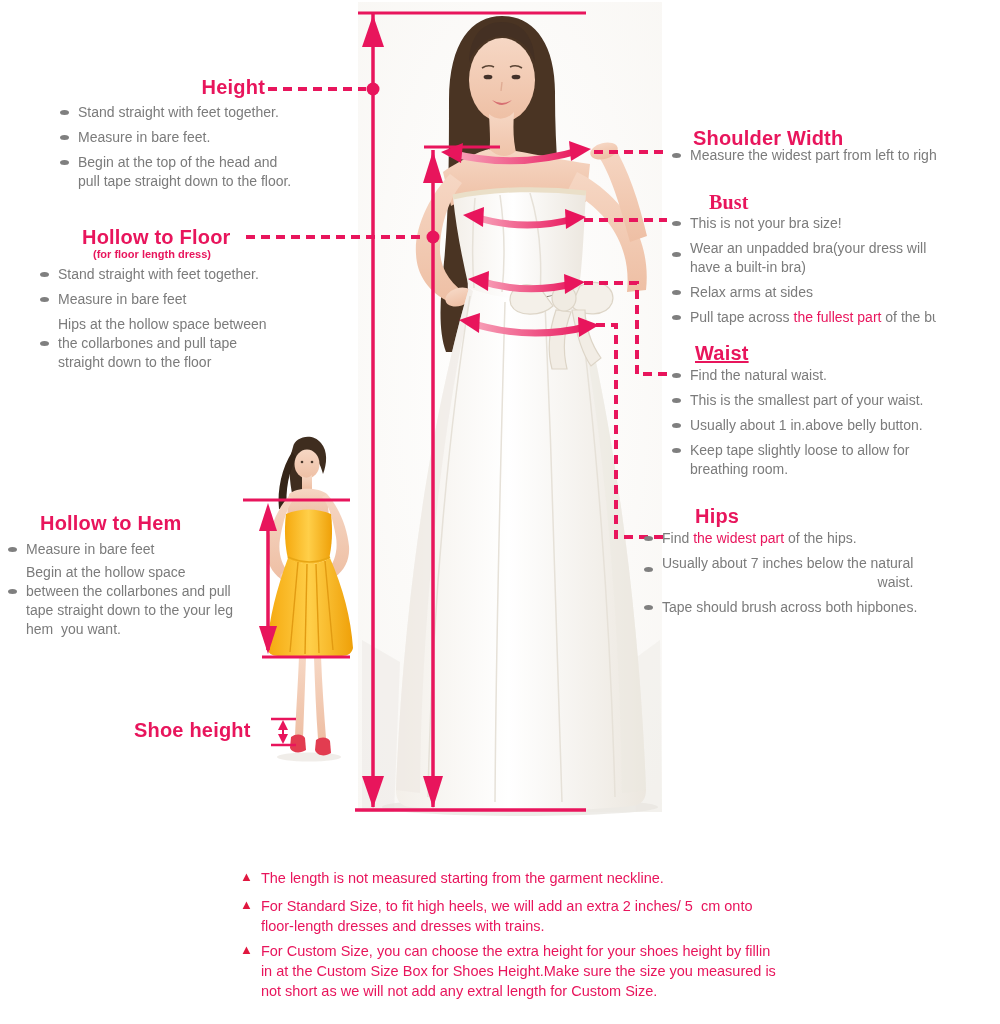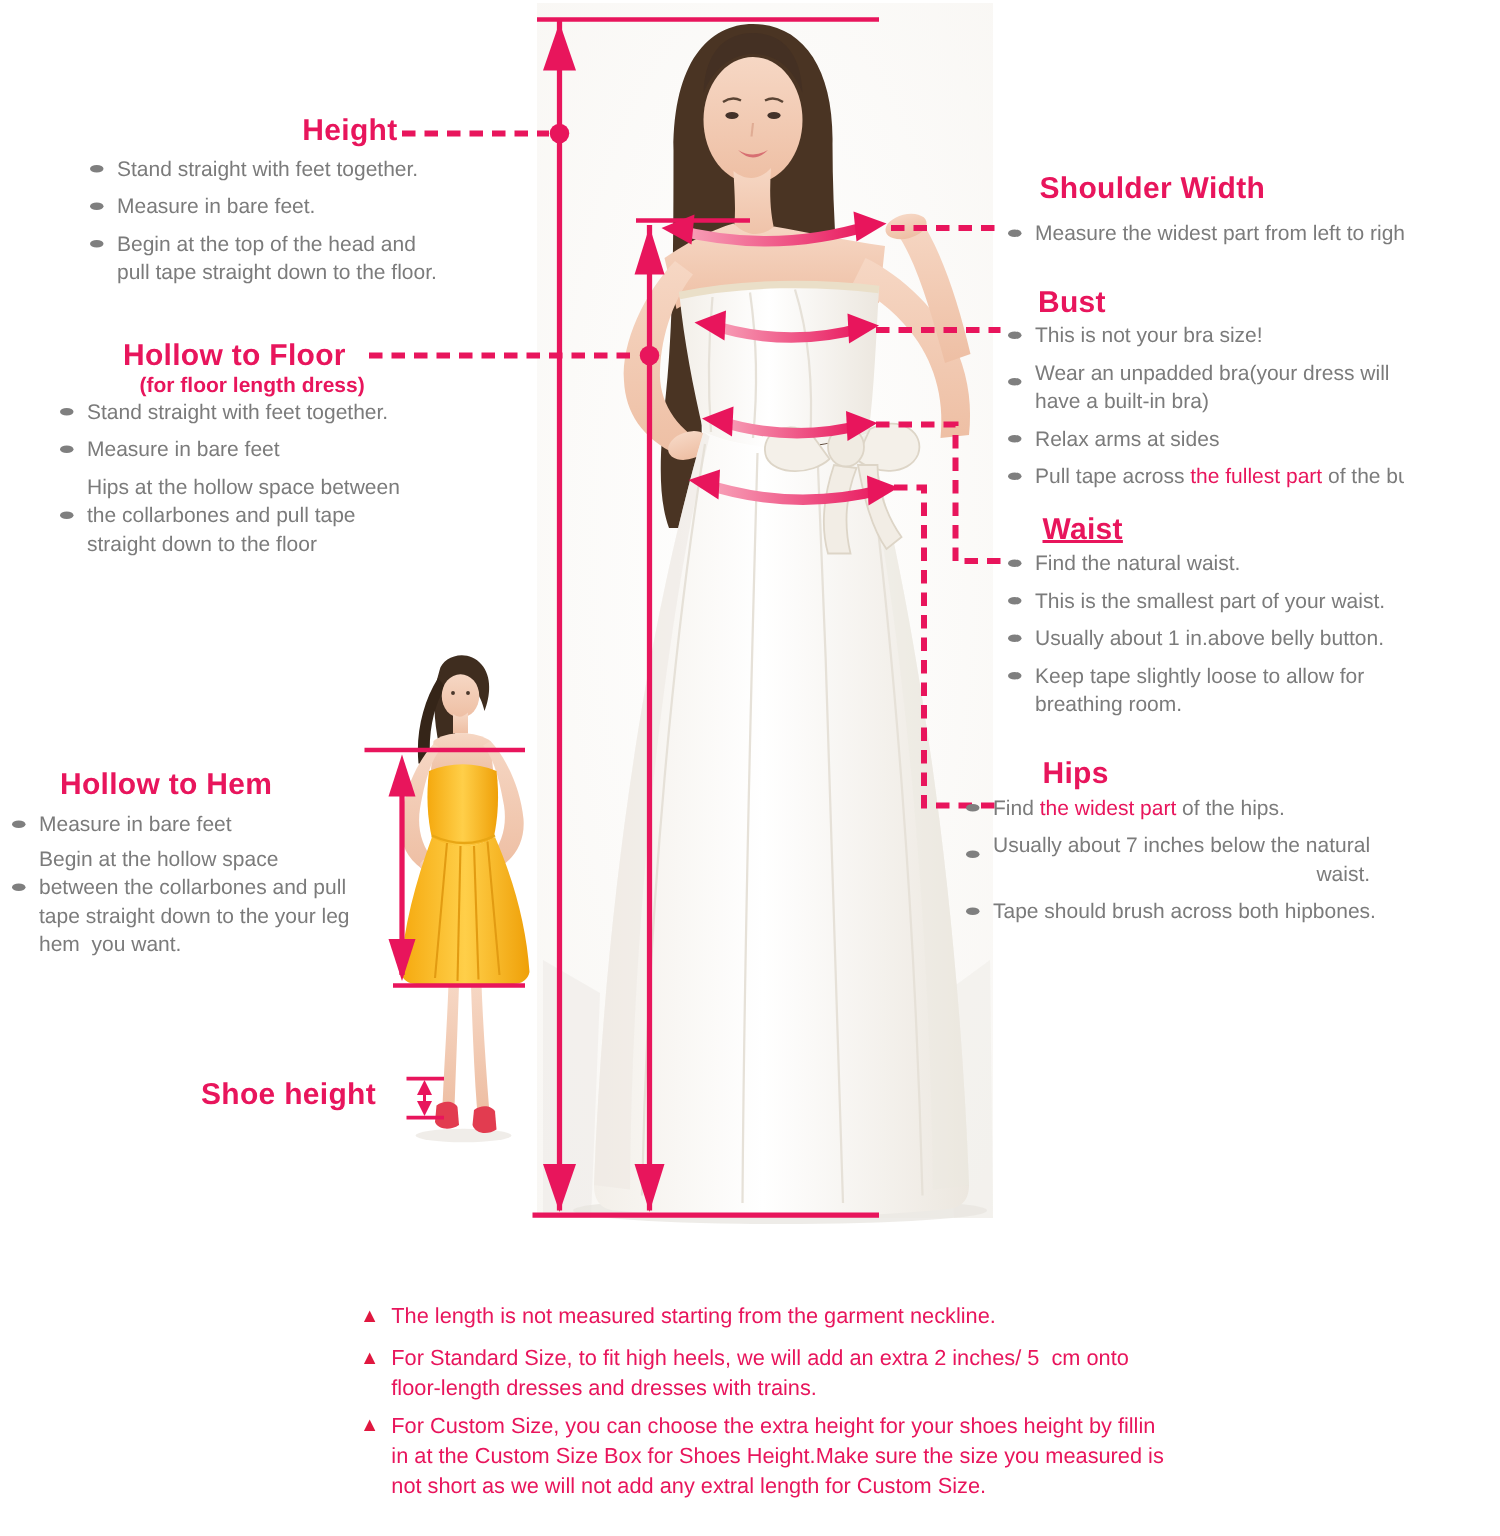--- a/index.html
+++ b/index.html
@@ -1,21 +1,21 @@
 <!DOCTYPE html>
 <html><head>
 <meta charset="utf-8">
 <style>
   html,body{margin:0;padding:0;background:#fff;}
   #canvas{position:relative;width:936px;height:1024px;background:#fff;overflow:hidden;
           font-family:"Liberation Sans",sans-serif;}
   svg{position:absolute;left:0;top:0;}
   .txt{position:absolute;z-index:3;}
   .head{color:#e8155c;font-weight:700;font-size:20px;letter-spacing:.2px;white-space:pre;}
-  .subhead{color:#e8155c;font-weight:700;font-size:14px;white-space:pre;}
+  .subhead{color:#e8155c;font-weight:700;font-size:11px;white-space:pre;}
   .bullets{position:absolute;z-index:3;}
   .b-row{display:flex;margin-bottom:6px;}
   .b-dot{flex:0 0 9px;width:5px;height:5px;border-radius:50%;background:#7f7f7f;margin:7px 9px 0 0;}
   .b-text{color:#7b7b7b;font-size:14px;line-height:19px;}
   .line{white-space:pre;}
   .hl{color:#e8155c;}
   .note{position:absolute;display:flex;z-index:3;}
   .tri{color:#e0173f;font-size:13px;margin:1px 8px 0 0;}
   .note-text{color:#e8155c;font-size:14.5px;line-height:20px;}
 </style>
@@ -250,31 +250,31 @@
           <div class="line">Begin at the hollow space</div>
         <div class="line">between the collarbones and pull</div>
         <div class="line">tape straight down to the your leg</div>
         <div class="line">hem  you want.</div>
         </div>
       </div>
   </div>
 
   <div class="txt head" style="left:134px;top:719px;">Shoe height</div>
 
-  <div class="txt head" style="left:693px;top:115px;">Shoulder Width</div>
+  <div class="txt head" style="left:693px;top:127px;">Shoulder Width</div>
   <div class="bullets" style="left:672px;top:146px;width:320px;text-align:center;">
     <div class="b-row">
         <span class="b-dot"></span>
       <div class="b-text">
           <div class="line">Measure the widest part from left to right.</div>
         </div>
       </div>
   </div>
 
-  <div class="txt head" style="left:692px;top:191px;">Bust</div>
+  <div class="txt head" style="left:709px;top:191px;font-family:Liberation Serif, serif;">Bust</div>
   <div class="bullets" style="left:672px;top:214px;width:322px;">
     <div class="b-row">
         <span class="b-dot"></span>
       <div class="b-text">
           <div class="line">This is not your bra size!</div>
         </div>
       </div>
     <div class="b-row">
         <span class="b-dot" style="margin-top:13px;"></span>
       <div class="b-text">

